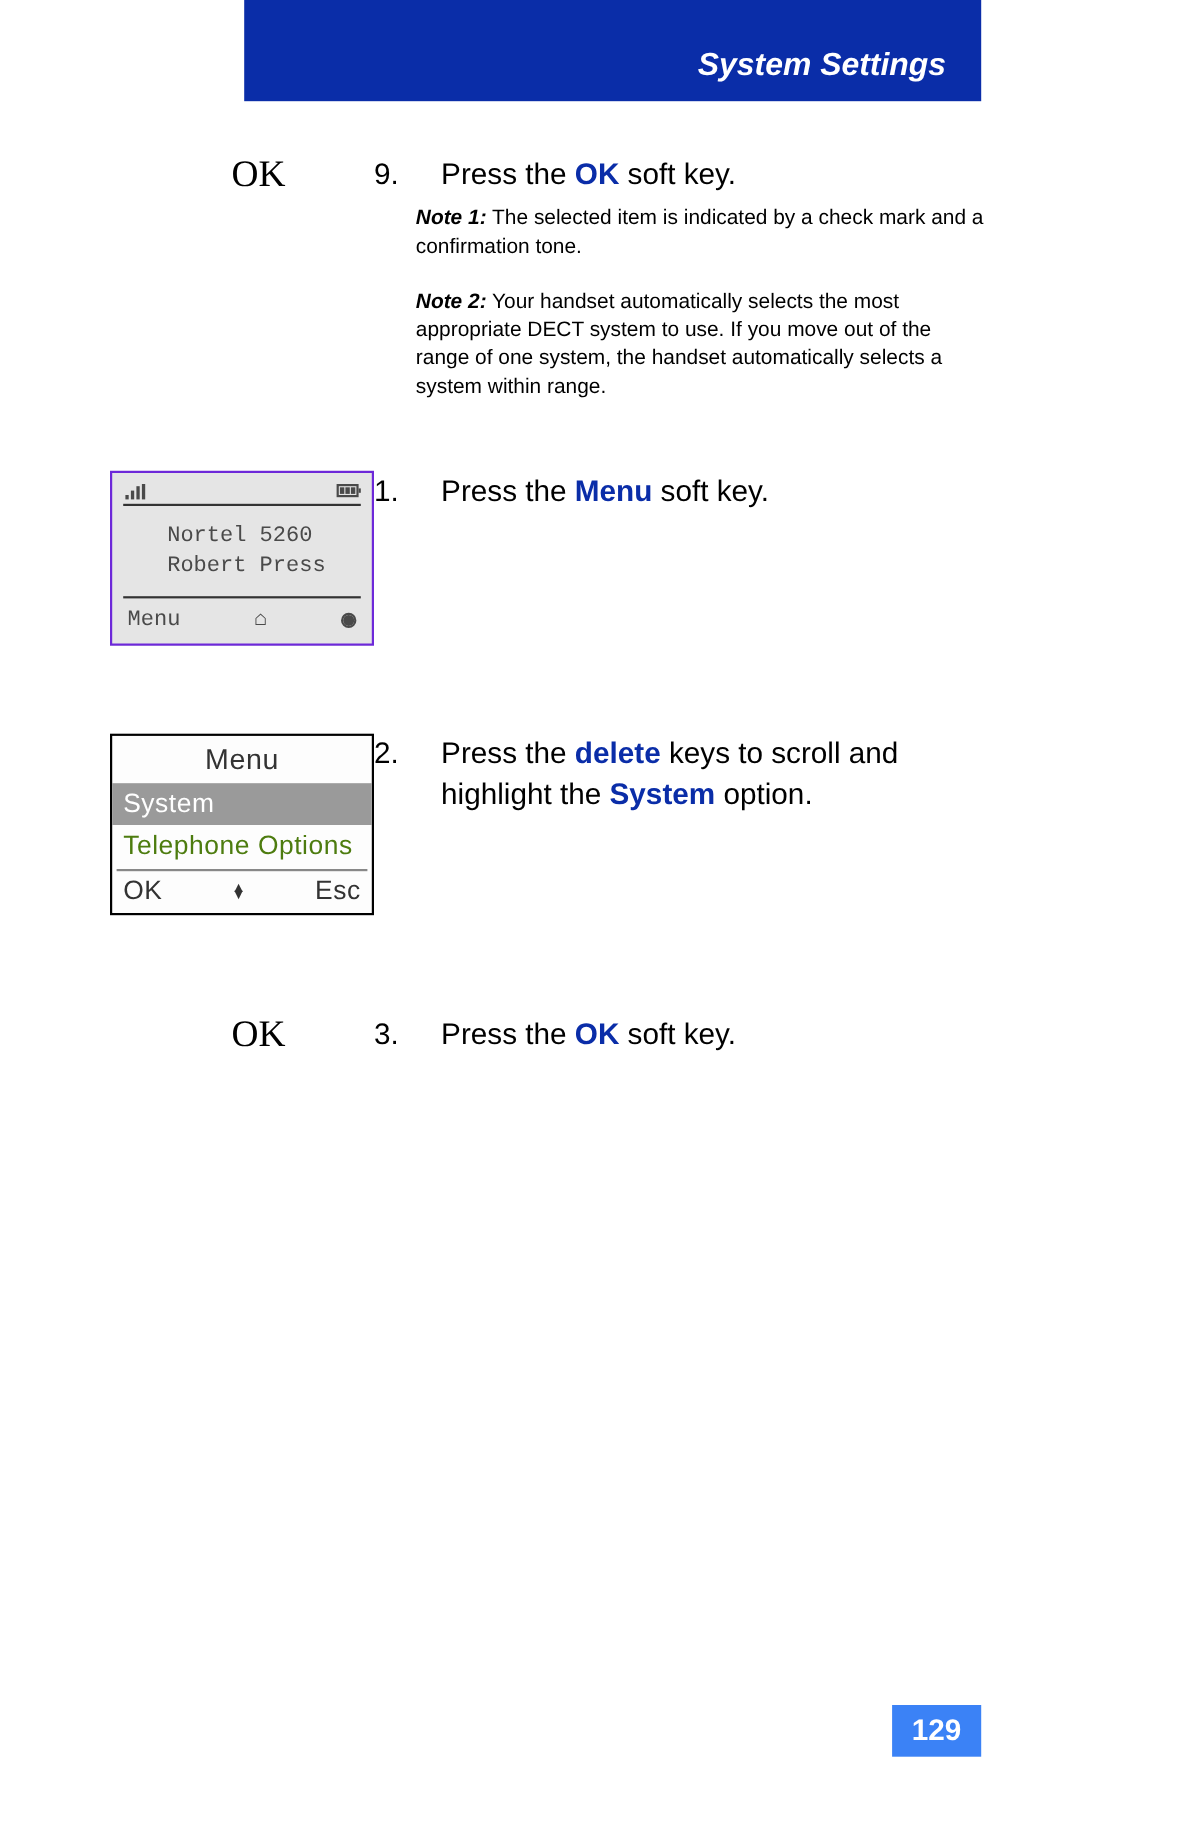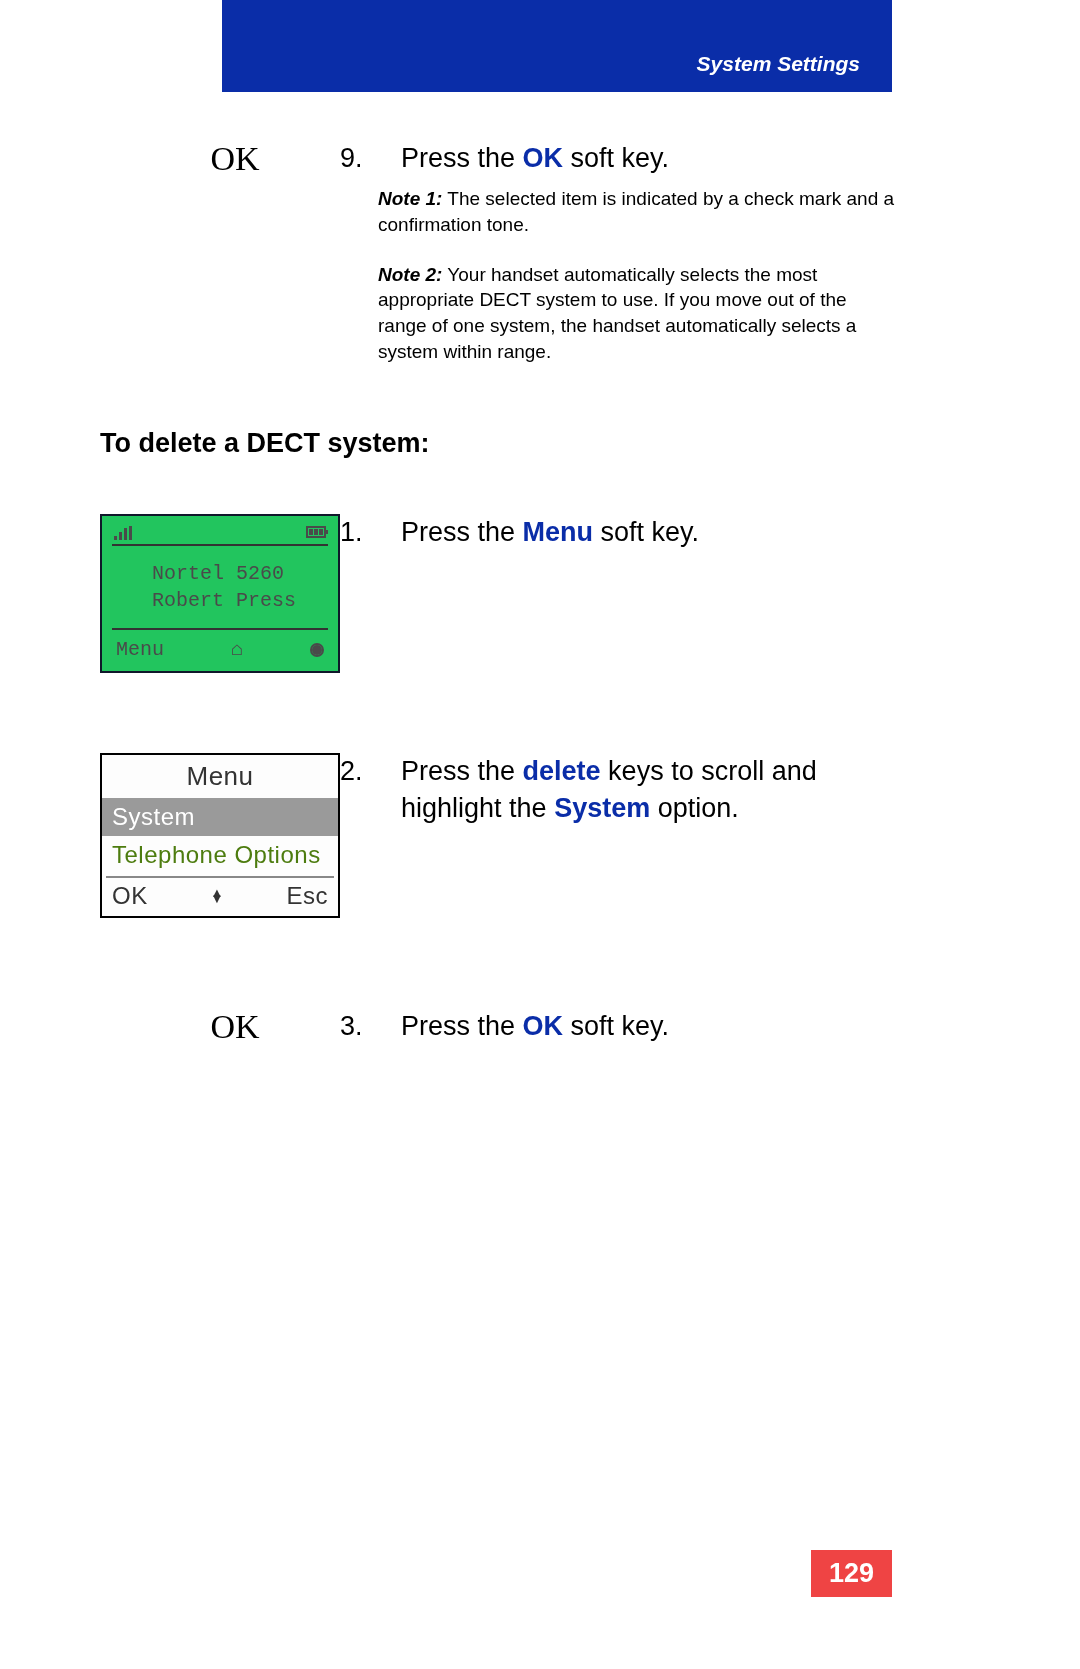--- a/index.html
+++ b/index.html
@@ -20,21 +20,21 @@
       background: #0a2da8;
       display: flex;
       align-items: flex-end;
       justify-content: flex-end;
       padding: 0 32px 16px 0;
     }
     .header-title {
       color: #fff;
       font-weight: bold;
       font-style: italic;
-      font-size: 21px;
+      font-size: 29px;
     }
     .content {
       position: absolute;
       top: 140px;
       left: 100px;
       width: 800px;
     }
     .row {
       display: flex;
       margin-bottom: 40px;
@@ -75,22 +75,22 @@
       margin-bottom: 24px;
     }
     .note-label { font-weight: bold; font-style: italic; }
     .section-heading {
       font-size: 27px;
       font-weight: bold;
       margin: 40px 0 55px 0;
     }
     
     .phone-screen {
-      border: 2px solid #0f172a;
-      background: #22c55e;
+      border: 2px solid #6d28d9;
+      background: #e5e5e5;
       width: 240px;
       font-family: 'Courier New', monospace;
       font-size: 20px;
       color: #4a4a4a;
     }
     .ps1-top {
       display: flex;
       justify-content: space-between;
       padding: 10px 12px 4px 12px;
     }
@@ -154,21 +154,21 @@
       font-size: 24px;
       color: #333;
     }
     .updown-icon { display:flex; flex-direction:column; align-items:center; line-height:0.5;}
     .updown-icon span { font-size: 13px; }
     
     .page-footer {
       position: absolute;
       bottom: 72px;
       right: 188px;
-      background: #ef4444;
+      background: #3b82f6;
       color: #fff;
       font-weight: bold;
       font-size: 27px;
       padding: 8px 18px;
       margin-left: 48px;
     }
     .lcd-font {
       font-family: 'Arial Narrow', Arial, sans-serif;
       letter-spacing: 0.5px;
     }
@@ -195,21 +195,20 @@
       </div>
       <div class="note-block">
         <span class="note-label">Note 1:</span><span> The selected item is indicated by a check mark and a confirmation tone.</span>
       </div>
       <div class="note-block">
         <span class="note-label">Note 2:</span><span> Your handset automatically selects the most appropriate DECT system to use. If you move out of the range of one system, the handset automatically selects a system within range.</span>
       </div>
     </div>
   </div>
 
-  <div class="section-heading">To delete a DECT system:</div>
 
   <div class="row">
     <div class="left-col">
       <div class="phone-screen">
         <div class="ps1-top">
           <span class="signal-icon">
               <span></span>
               <span></span>
               <span></span>
               <span></span>

